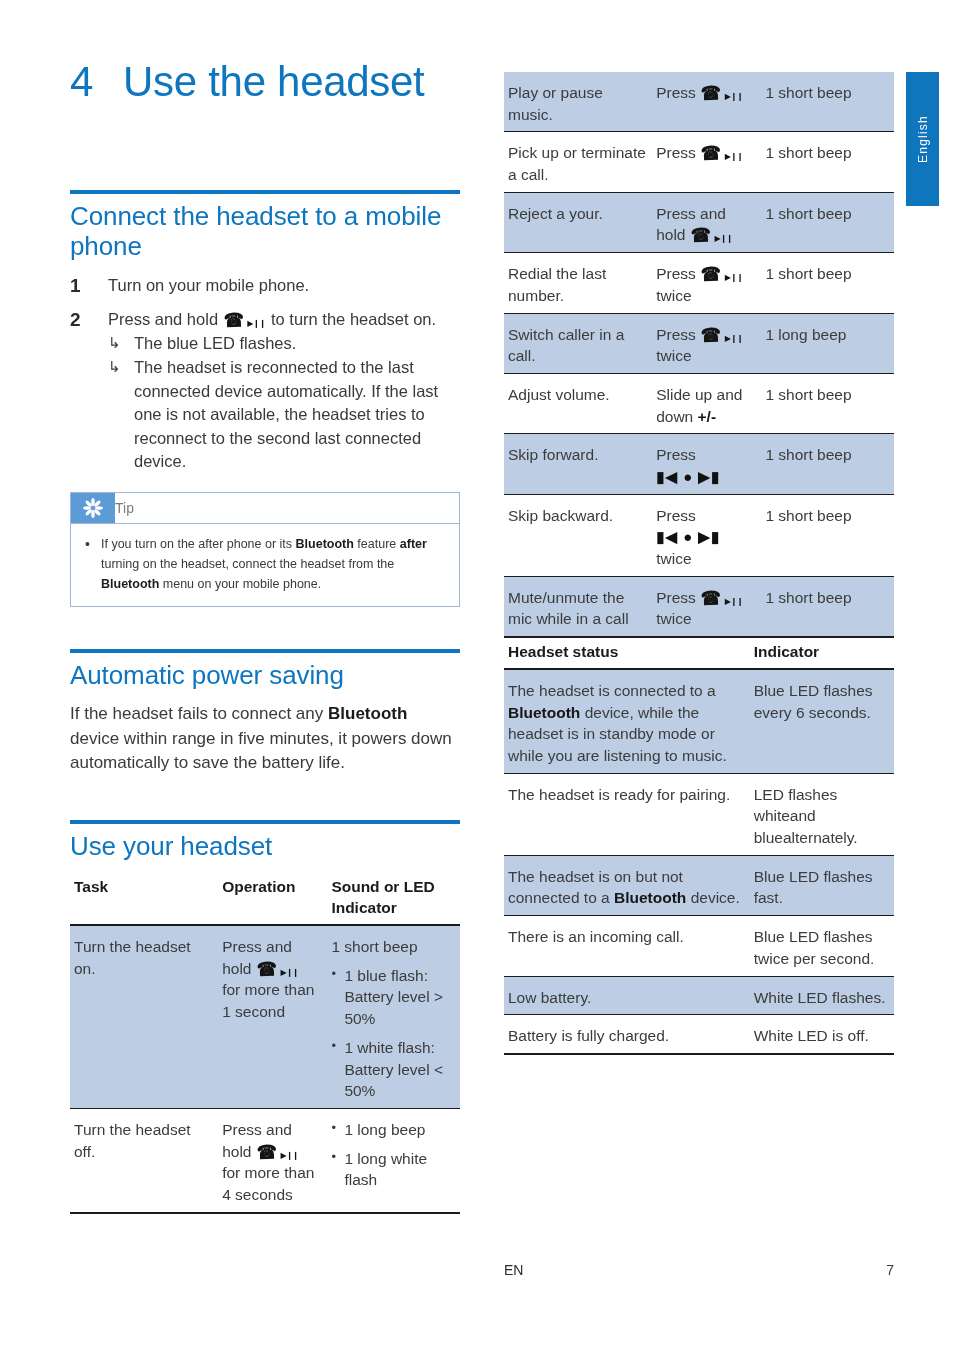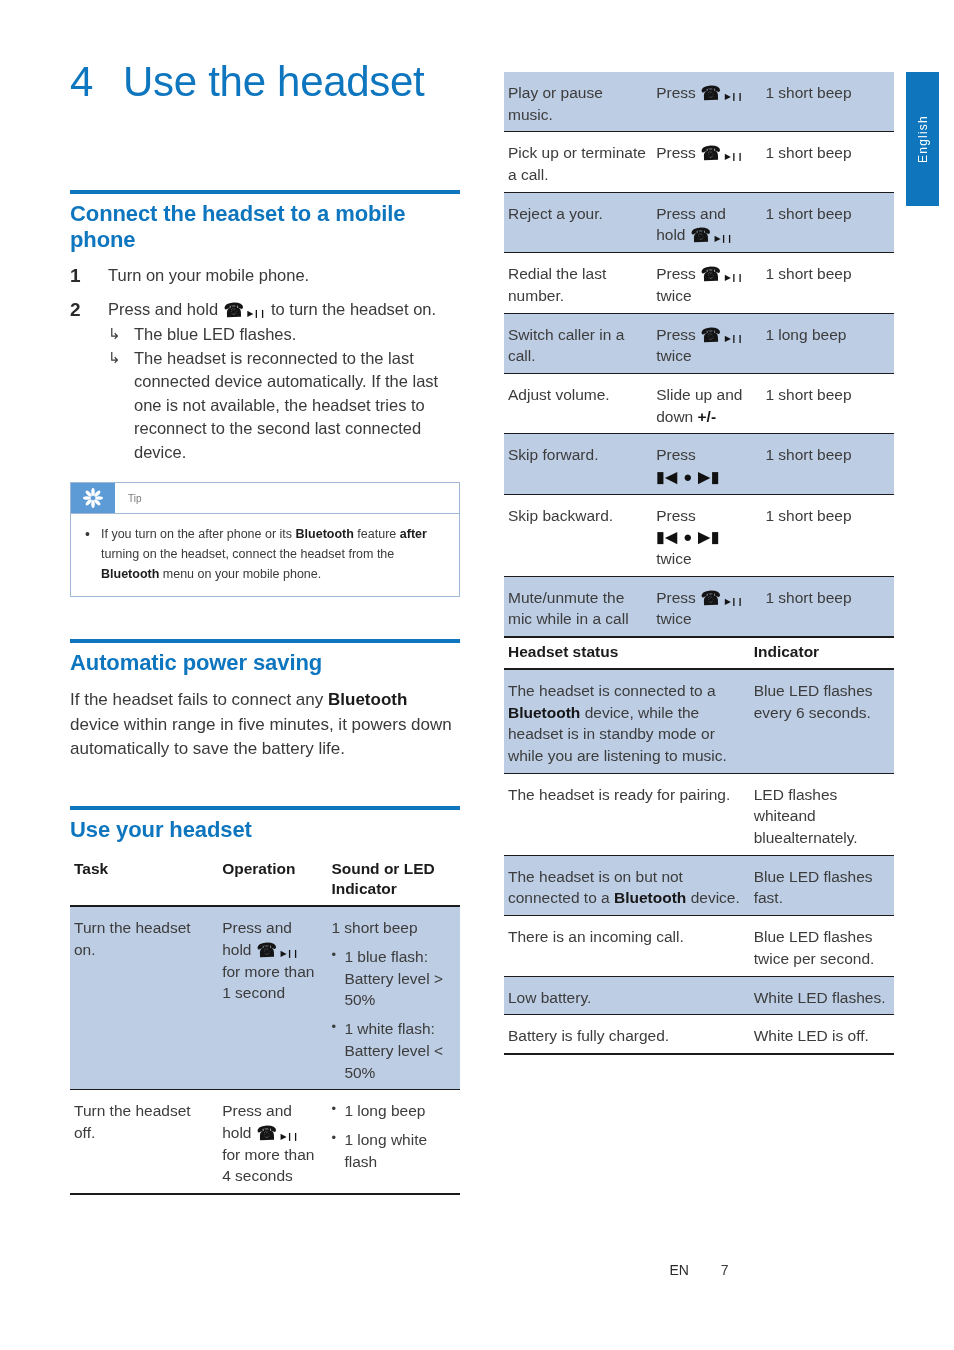--- a/index.html
+++ b/index.html
@@ -69,22 +69,22 @@
   .chapter .num { margin-right: 30px; }
 
   
   .rule {
     height: 4px;
     background: #0E76BE;
     margin-bottom: 7px;
   }
   h2.section {
     color: #0E76BE;
-    font-size: 22px;
-    font-weight: 700;
+    font-size: 26px;
+    font-weight: 400;
     margin: 0 0 12px 0;
     line-height: 1.17;
     letter-spacing: -0.1px;
   }
 
   
   .step {
     display: flex;
     margin-bottom: 10px;
     font-size: 16.5px;
@@ -162,22 +162,21 @@
   .tip-badge {
     width: 44px;
     height: 30px;
     background: #5C9BD6;
     display: flex;
     align-items: center;
     justify-content: center;
   }
   .tip-label {
     color: #7b7b7b;
-    font-size: 10px;
-    padding-left: 13px;
+    font-size: 14px;
   }
   .tip-body {
     padding: 10px 14px 12px 14px;
     font-size: 12.5px;
     line-height: 1.6;
     display: flex;
   }
   .tip-bullet {
     flex: 0 0 16px;
     font-size: 14px;
@@ -249,21 +248,21 @@
 
   
   .footer {
     position: absolute;
     left: 504px;
     top: 1262px;
     width: 390px;
     font-size: 14px;
     color: #2b2b2b;
     display: flex;
-    justify-content: center;
+    justify-content: space-between;
   }
   .footer .en { margin-right: 32px; }
   .footer .pg { color: #3a3a3a; }
 </style>
 </head>
 <body>
 
 <div class="page">
 
   <div class="lang-tab">

